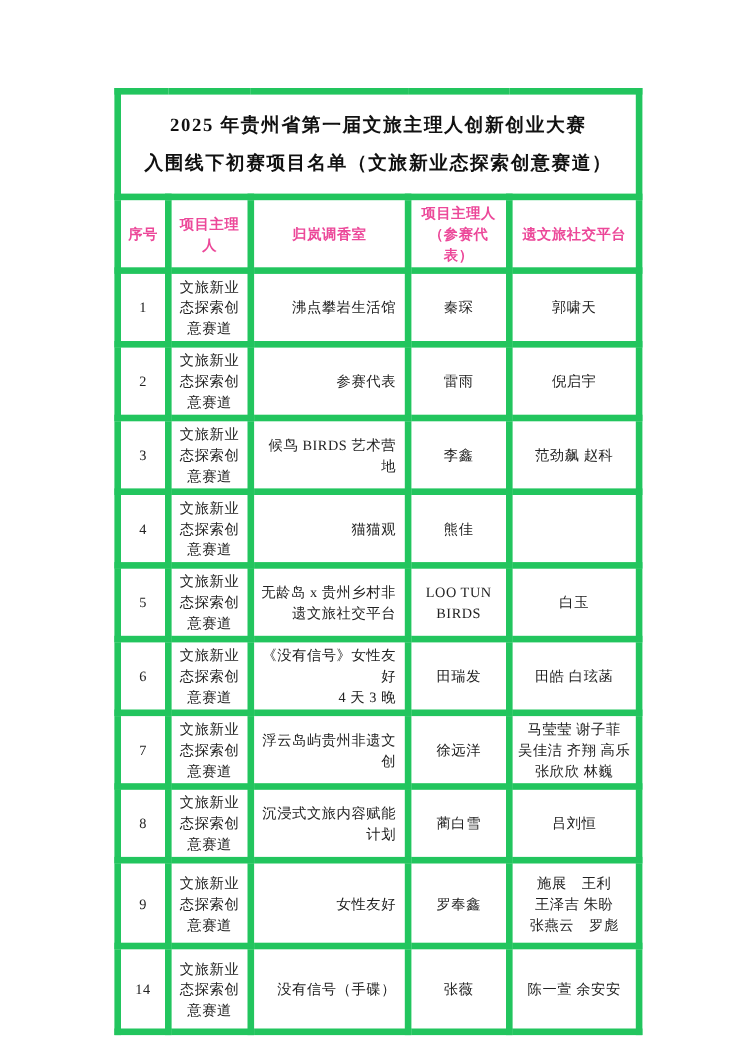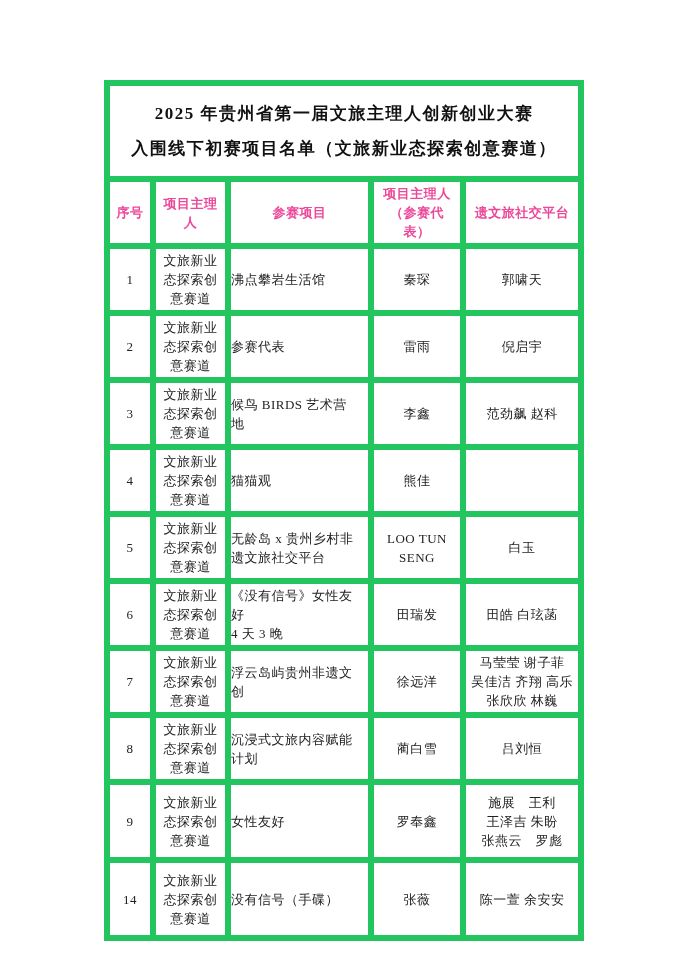--- a/index.html
+++ b/index.html
@@ -40,21 +40,21 @@
     letter-spacing:1.5px; color:#111111;
     white-space:nowrap;
   }
   tr.header-row th {
     font-weight:bold; height:52px; font-size:13px;
     letter-spacing:0.5px; color:#ec4899;
   }
   tbody tr.data-row { height:63px; }
   tbody tr.row-mid  { height:66px; }
   tbody tr.row-tall { height:78px; }
-  td.cell-project { text-align:left; padding-left:0; padding-right:8px; }
+  td.cell-project { text-align:right; padding-left:0; padding-right:8px; }
 </style>
 </head>
 <body>
 
 <div class="page">
   <table class="doc-table">
     <colgroup>
       <col style="width:46px">
         <col style="width:75px">
         <col style="width:143px">
@@ -66,21 +66,21 @@
         <td class="title-cell" colspan="5">
           <div class="title-inner">
             <div class="title-line">2025 年贵州省第一届文旅主理人创新创业大赛</div>
             <div class="title-line">入围线下初赛项目名单（文旅新业态探索创意赛道）</div>
           </div>
         </td>
       </tr>
       <tr class="header-row">
         <th>序号</th>
         <th>项目主理人</th>
-        <th>参赛项目</th>
+        <th>归岚调香室</th>
         <th>项目主理人
 （参赛代表）</th>
         <th>遗文旅社交平台</th>
       </tr>
     </thead>
     <tbody>
       <tr class="data-row">
         <td class="cell-num">1</td>
         <td class="cell-track">文旅新业
 态探索创
@@ -117,21 +117,21 @@
         <td class="cell-members"></td>
       </tr>
       <tr class="data-row">
         <td class="cell-num">5</td>
         <td class="cell-track">文旅新业
 态探索创
 意赛道</td>
         <td class="cell-project">无龄岛 x 贵州乡村非
 遗文旅社交平台</td>
         <td class="cell-leader">LOO TUN
-SENG</td>
+BIRDS</td>
         <td class="cell-members">白玉</td>
       </tr>
       <tr class="data-row">
         <td class="cell-num">6</td>
         <td class="cell-track">文旅新业
 态探索创
 意赛道</td>
         <td class="cell-project">《没有信号》女性友好
 4 天 3 晚</td>
         <td class="cell-leader">田瑞发</td>

